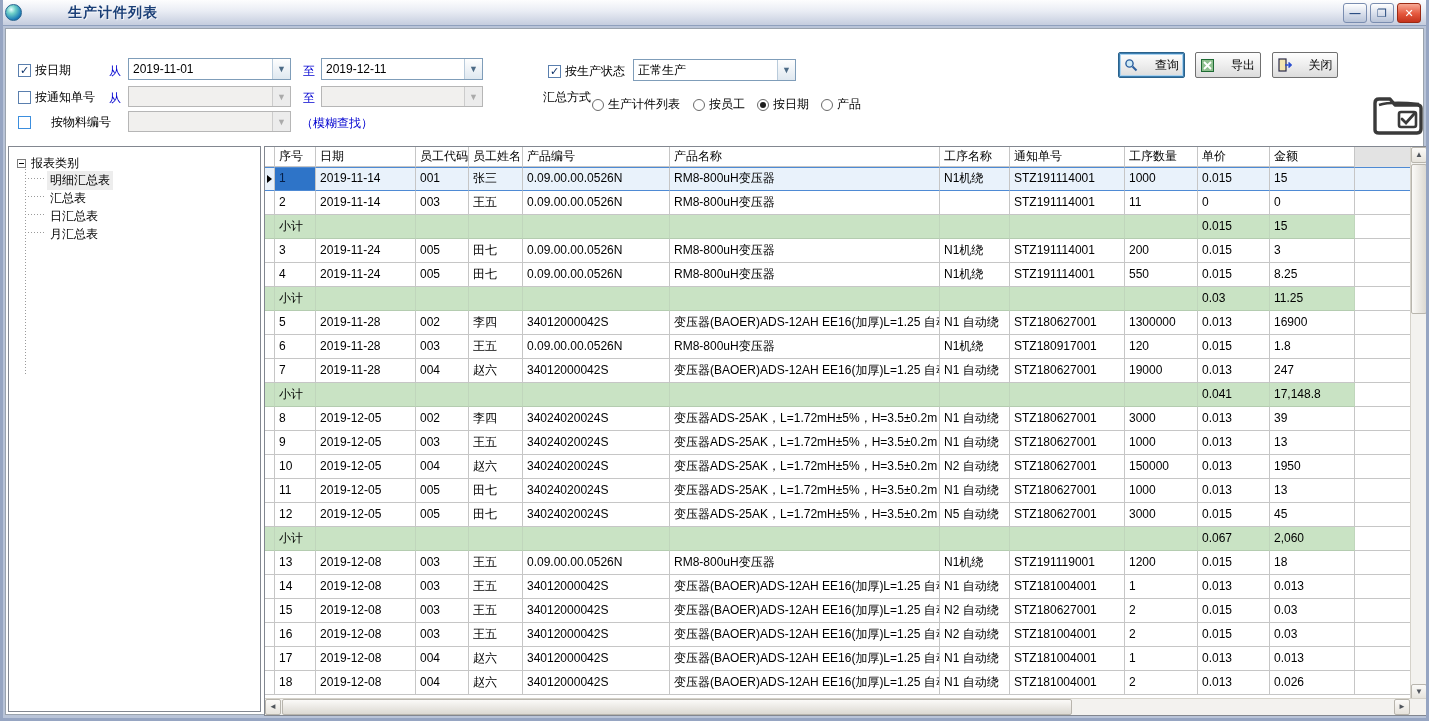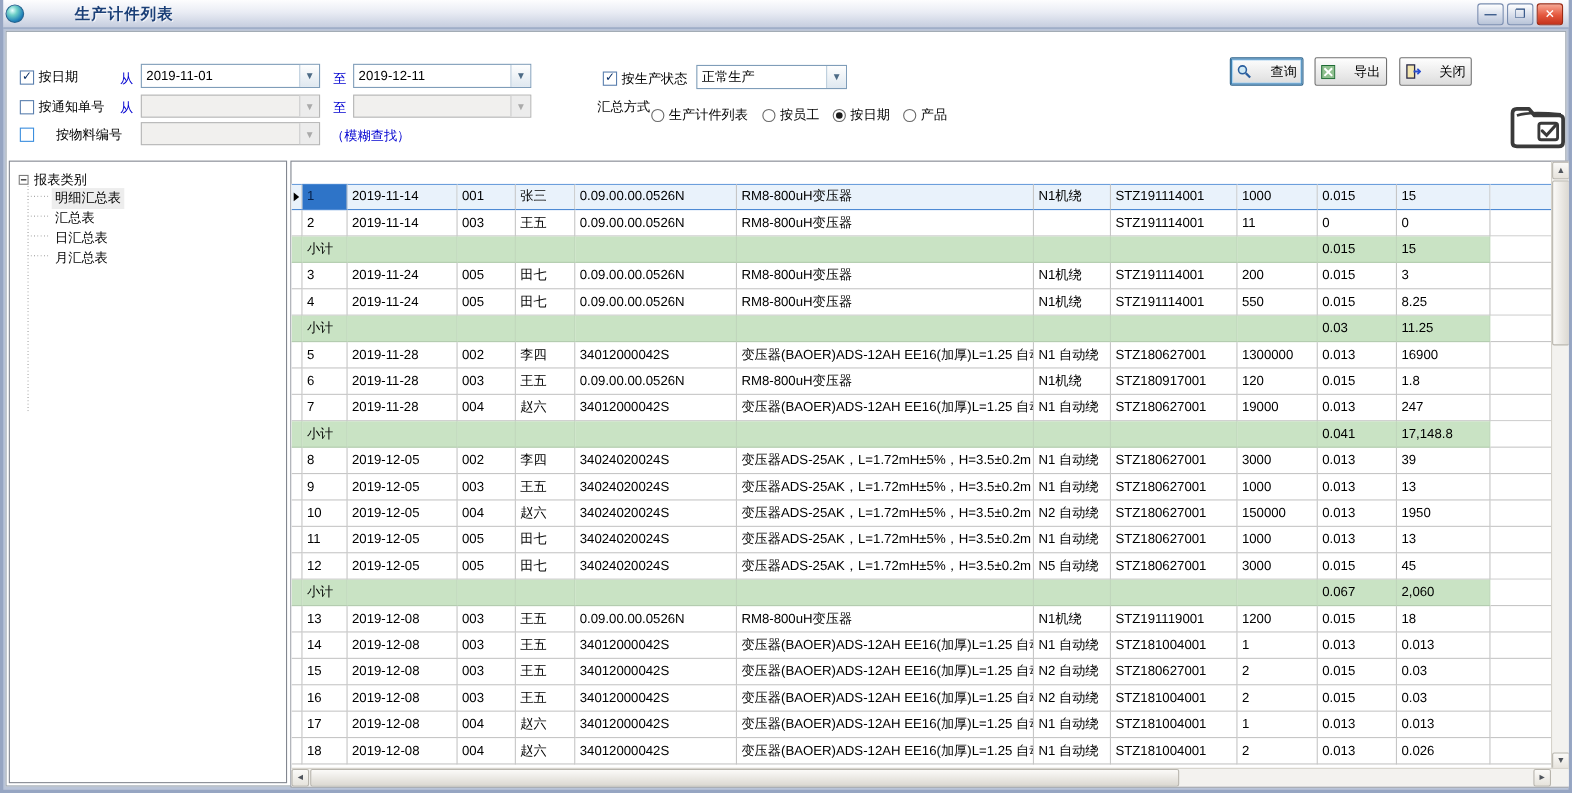--- a/index.html
+++ b/index.html
@@ -153,21 +153,21 @@
   <div class="combo disabled" style="left:125px;top:111px;width:163px;">
     <span class="val"></span>
     <span class="arrowbox">▼</span>
   </div>
   <div class="blue" style="position:absolute;left:298px;top:115px;">（模糊查找）</div>
 
   <div class="chkrow" style="left:545px;top:63px;">
     <span class="chk on"></span>
     <span class="lbl">按生产状态</span>
   </div>
-  <div class="combo" style="left:630px;top:59px;width:137px;">
+  <div class="combo" style="left:630px;top:59px;width:163px;">
     <span class="val">正常生产</span>
     <span class="arrowbox">▼</span>
   </div>
 
   <div class="lbl" style="position:absolute;left:540px;top:89px;">汇总方式</div>
   <div class="radgroup" style="left:589px;top:96px;">
     <span class="radio"></span>
     <span>生产计件列表</span>
   </div>
   <div class="radgroup" style="left:690px;top:96px;">
@@ -222,20 +222,35 @@
       <span class="expander"></span>
       <span>报表类别</span>
     </div>
     <div class="tree-item sel" style="top:24px;">明细汇总表</div>
     <div class="tree-item" style="top:42px;">汇总表</div>
     <div class="tree-item" style="top:60px;">日汇总表</div>
     <div class="tree-item" style="top:78px;">月汇总表</div>
   </div>
 
   <div class="grid-panel">
+    <div class="grid-header">
+        <div class="hcell c-marker"></div>
+        <div class="hcell c-seq">序号</div>
+        <div class="hcell c-date">日期</div>
+        <div class="hcell c-code">员工代码</div>
+        <div class="hcell c-name">员工姓名</div>
+        <div class="hcell c-pcode">产品编号</div>
+        <div class="hcell c-pname">产品名称</div>
+        <div class="hcell c-proc">工序名称</div>
+        <div class="hcell c-notice">通知单号</div>
+        <div class="hcell c-qty">工序数量</div>
+        <div class="hcell c-price">单价</div>
+        <div class="hcell c-amt">金额</div>
+        <div class="hcell c-fill"></div>
+      </div>
     <div class="grid-body">
         <div class="grid-row selected">
           <div class="gcell c-marker"><span class="row-marker"></span></div>
           <div class="gcell c-seq">1</div>
           <div class="gcell c-date">2019-11-14</div>
           <div class="gcell c-code">001</div>
           <div class="gcell c-name">张三</div>
           <div class="gcell c-pcode">0.09.00.00.0526N</div>
           <div class="gcell c-pname">RM8-800uH变压器</div>
           <div class="gcell c-proc">N1机绕</div>

